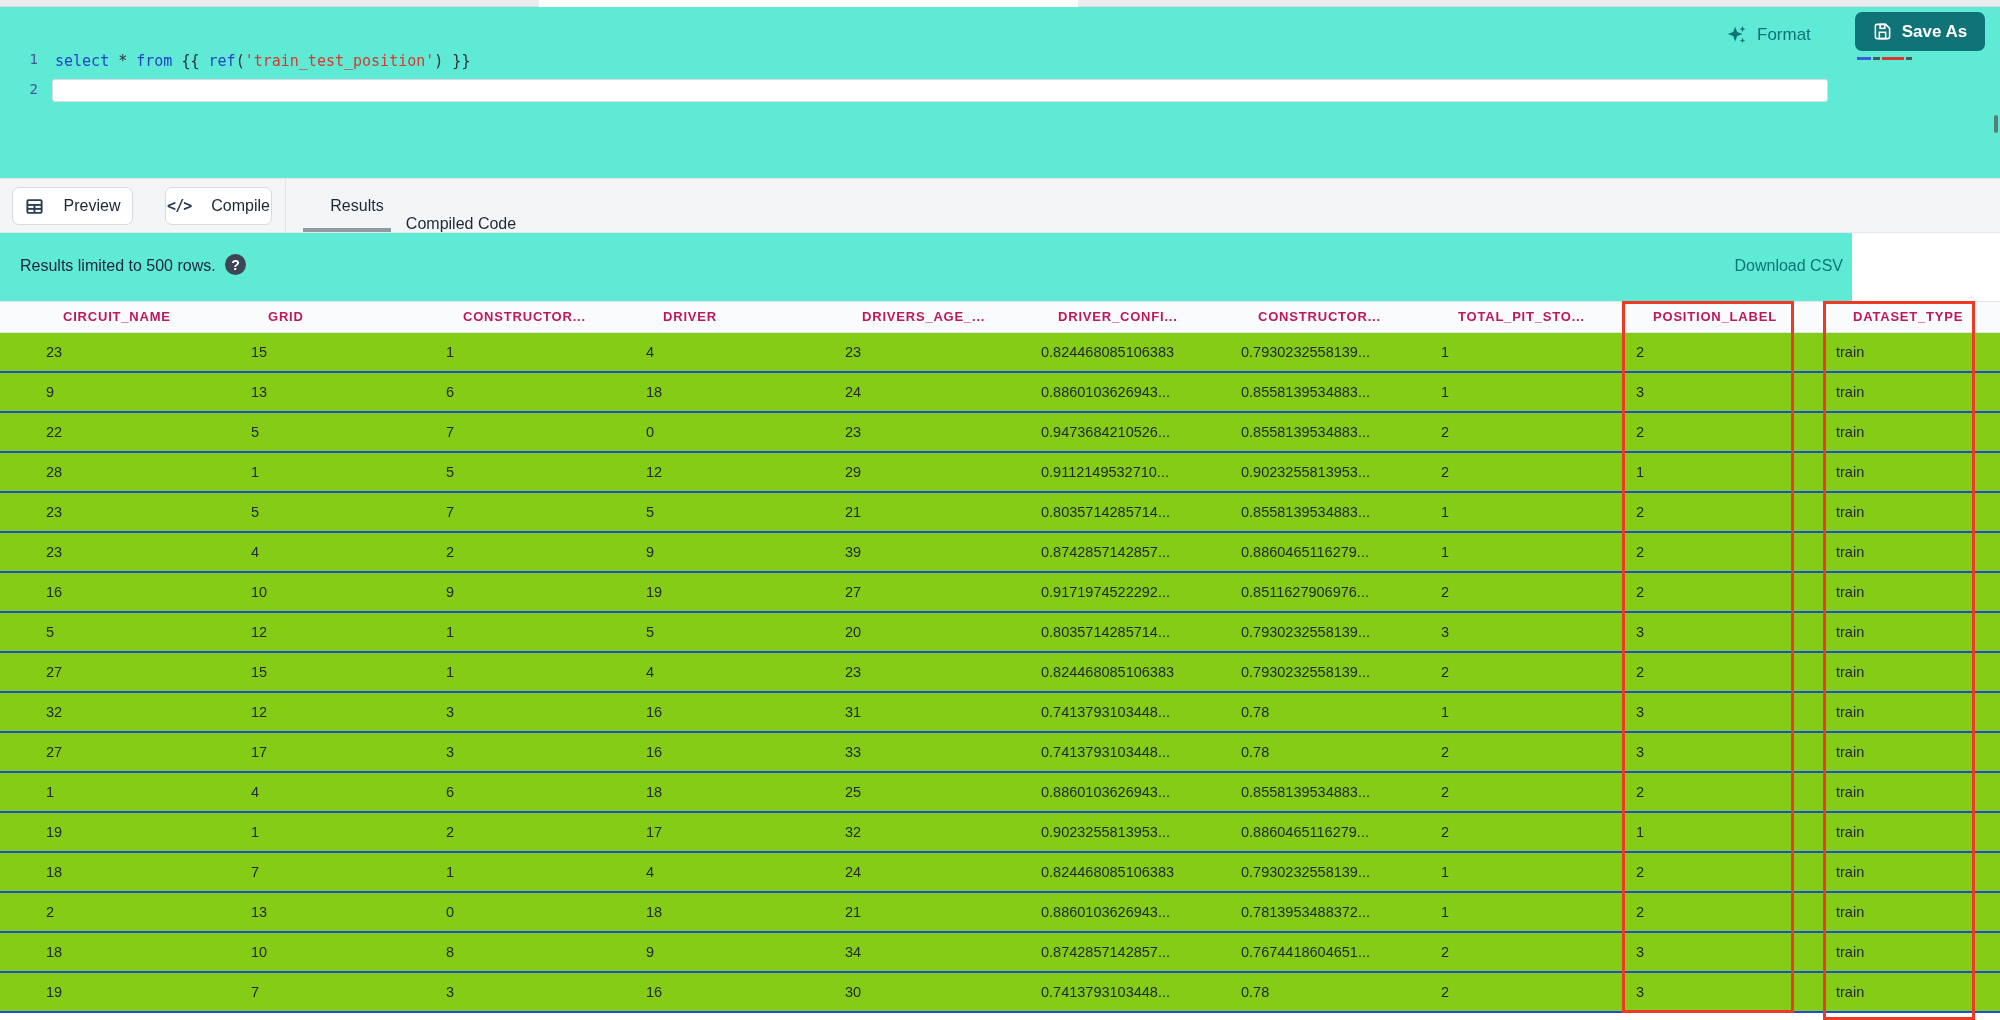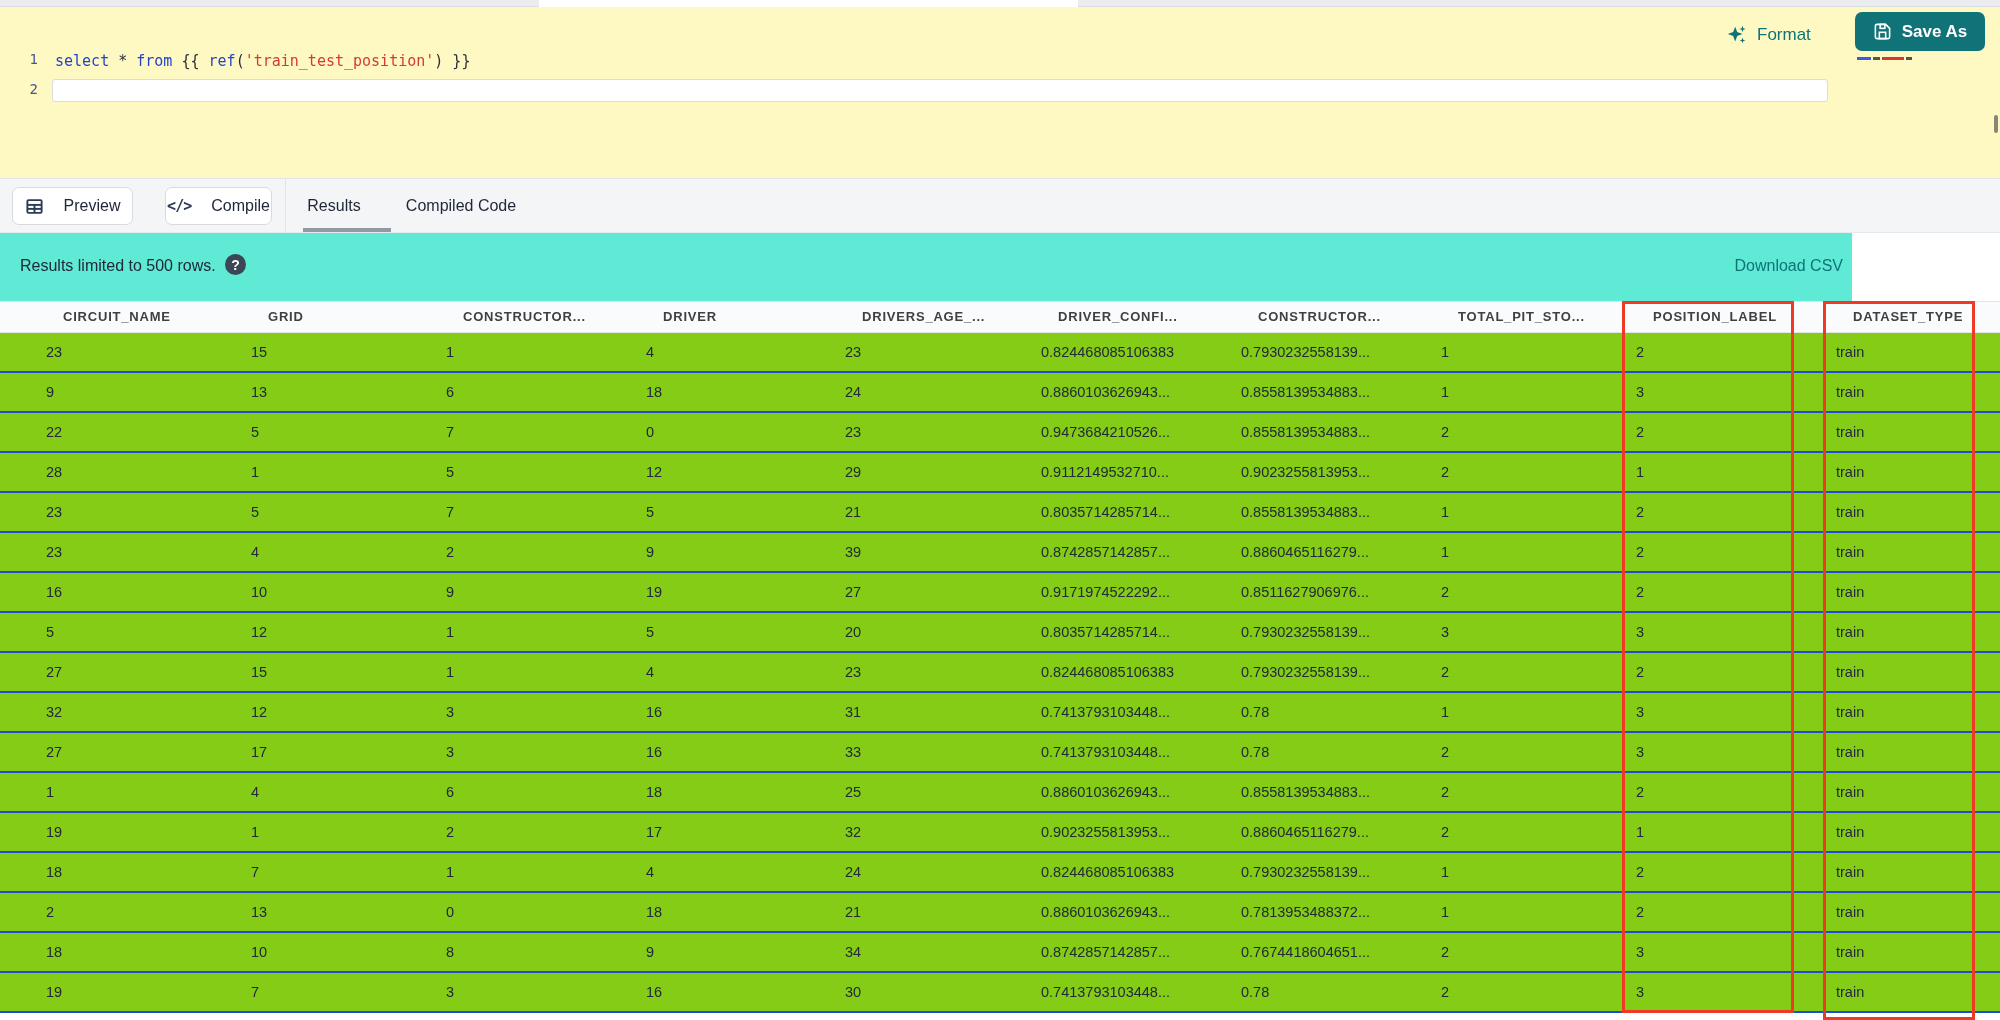--- a/index.html
+++ b/index.html
@@ -4,21 +4,21 @@
 <style>
   * { margin:0; padding:0; box-sizing:border-box; }
   html,body { width:2000px; height:1020px; background:#fff; overflow:hidden;
     font-family:"Liberation Sans", sans-serif; color:#222b3a; }
 
   
   #top-strip { position:absolute; left:0; top:0; width:2000px; height:7px; background:#fff; }
   .strip-seg { position:absolute; top:0; height:7px; background:#eaecf0; border-bottom:1px solid #d9dce1; }
 
   
-  #editor-panel { position:absolute; left:0; top:7px; width:2000px; height:171px; background:#fef9c3; }
+  #editor-panel { position:absolute; left:0; top:7px; width:2000px; height:171px; background:#5eead4; }
   #format-btn { position:absolute; left:1726px; top:12px; height:32px; display:flex; align-items:center; gap:9px;
     color:#107377; font-size:17px; cursor:pointer; }
   #saveas-btn { position:absolute; left:1855px; top:5px; width:130px; height:39px; background:#107377;
     border-radius:7px; display:flex; align-items:center; justify-content:center; gap:10px; color:#fff;
     font-size:17px; font-weight:600; cursor:pointer; }
   #gutter { position:absolute; left:0; top:41px; width:38px; text-align:right;
     font-family:"DejaVu Sans Mono", monospace; font-size:14px; color:#44549b; line-height:22px; }
   #gutter div { height:30px; }
   #code-area { position:absolute; left:55px; top:43px; font-family:"DejaVu Sans Mono", monospace;
     font-size:15px; line-height:22px; white-space:pre; }
@@ -37,37 +37,37 @@
   #results-toolbar { position:absolute; left:0; top:178px; width:2000px; height:55px; background:#f4f5f7;
     border-top:1px solid #e3e5e9; border-bottom:1px solid #e6e8eb; }
   .tool-btn { position:absolute; top:8px; height:38px; background:#fff; border:1px solid #d7dbe0; border-radius:7px;
     display:flex; align-items:center; justify-content:center; gap:20px; font-size:16px; color:#20293a; cursor:pointer; }
   #preview-btn { left:12px; width:121px; }
   #compile-btn { left:165px; width:107px; }
   .code-glyph { font-family:"DejaVu Sans Mono", monospace; font-weight:bold; font-size:15px; color:#2c3c57; letter-spacing:-1px; }
   #toolbar-divider { position:absolute; left:285px; top:0; width:1px; height:54px; background:#e2e4e8; }
   .res-tab { position:absolute; top:0; height:54px; display:flex; align-items:center; justify-content:center;
     font-size:16px; color:#1e2736; cursor:pointer; }
-  #tab-results { left:283px; width:102px;justify-content:center; }
-  #tab-compiled { left:402px; width:118px; }
+  #tab-results { left:306px; width:102px;justify-content:center; }
+  #tab-compiled { left:402px; width:118px;align-items:flex-end; }
   #tab-results-underline { position:absolute; left:303px; bottom:0; width:88px; height:4px; background:#9199a3; }
 
   
   #results-info { position:absolute; left:0; top:233px; width:1852px; height:68px; background:#5eead4; }
   #limit-text { position:absolute; left:20px; top:24px; font-size:16px; color:#20293a; }
   #help-icon { position:absolute; left:225px; top:21px; width:21px; height:21px; border-radius:50%;
     background:#3d4654; color:#fff; font-size:14px; font-weight:bold; display:flex; align-items:center; justify-content:center; }
   #download-csv { position:absolute; right:9px; top:24px; font-size:16px; color:#107377; cursor:pointer; }
 
   
   #results-table { position:absolute; left:0; top:301px; width:2000px; }
   .t-row { display:grid; grid-template-columns:205px 195px 200px 199px 196px 200px 200px 195px 200px 160px;
     padding-left:50px; }
   .t-head { height:32px; background:#fafbfc; border-top:1px solid #e3e5e8; border-bottom:1px solid #e3e5e8; }
-  .t-head .t-cell { line-height:30px; font-size:13px; font-weight:700; letter-spacing:.8px; color:#404040; }
+  .t-head .t-cell { line-height:30px; font-size:13px; font-weight:700; letter-spacing:.8px; color:#be185d; }
   .t-body-row { height:40px; border-bottom:2px solid #1d4ed8; background:#84cc16;padding-left:33px; }
   .t-body-row .t-cell { line-height:39px; font-size:14.5px; color:#232936; }
   .t-cell { padding-left:13px; overflow:hidden; white-space:nowrap; }
 
   
   .red-box { position:absolute; border:3px solid #ee3a24; pointer-events:none; }
   #red-box-position { left:1622px; top:301px; width:172px; height:712px; }
   #red-box-dataset { left:1823px; top:301px; width:152px; height:719px; }
 
   svg { display:block; }

